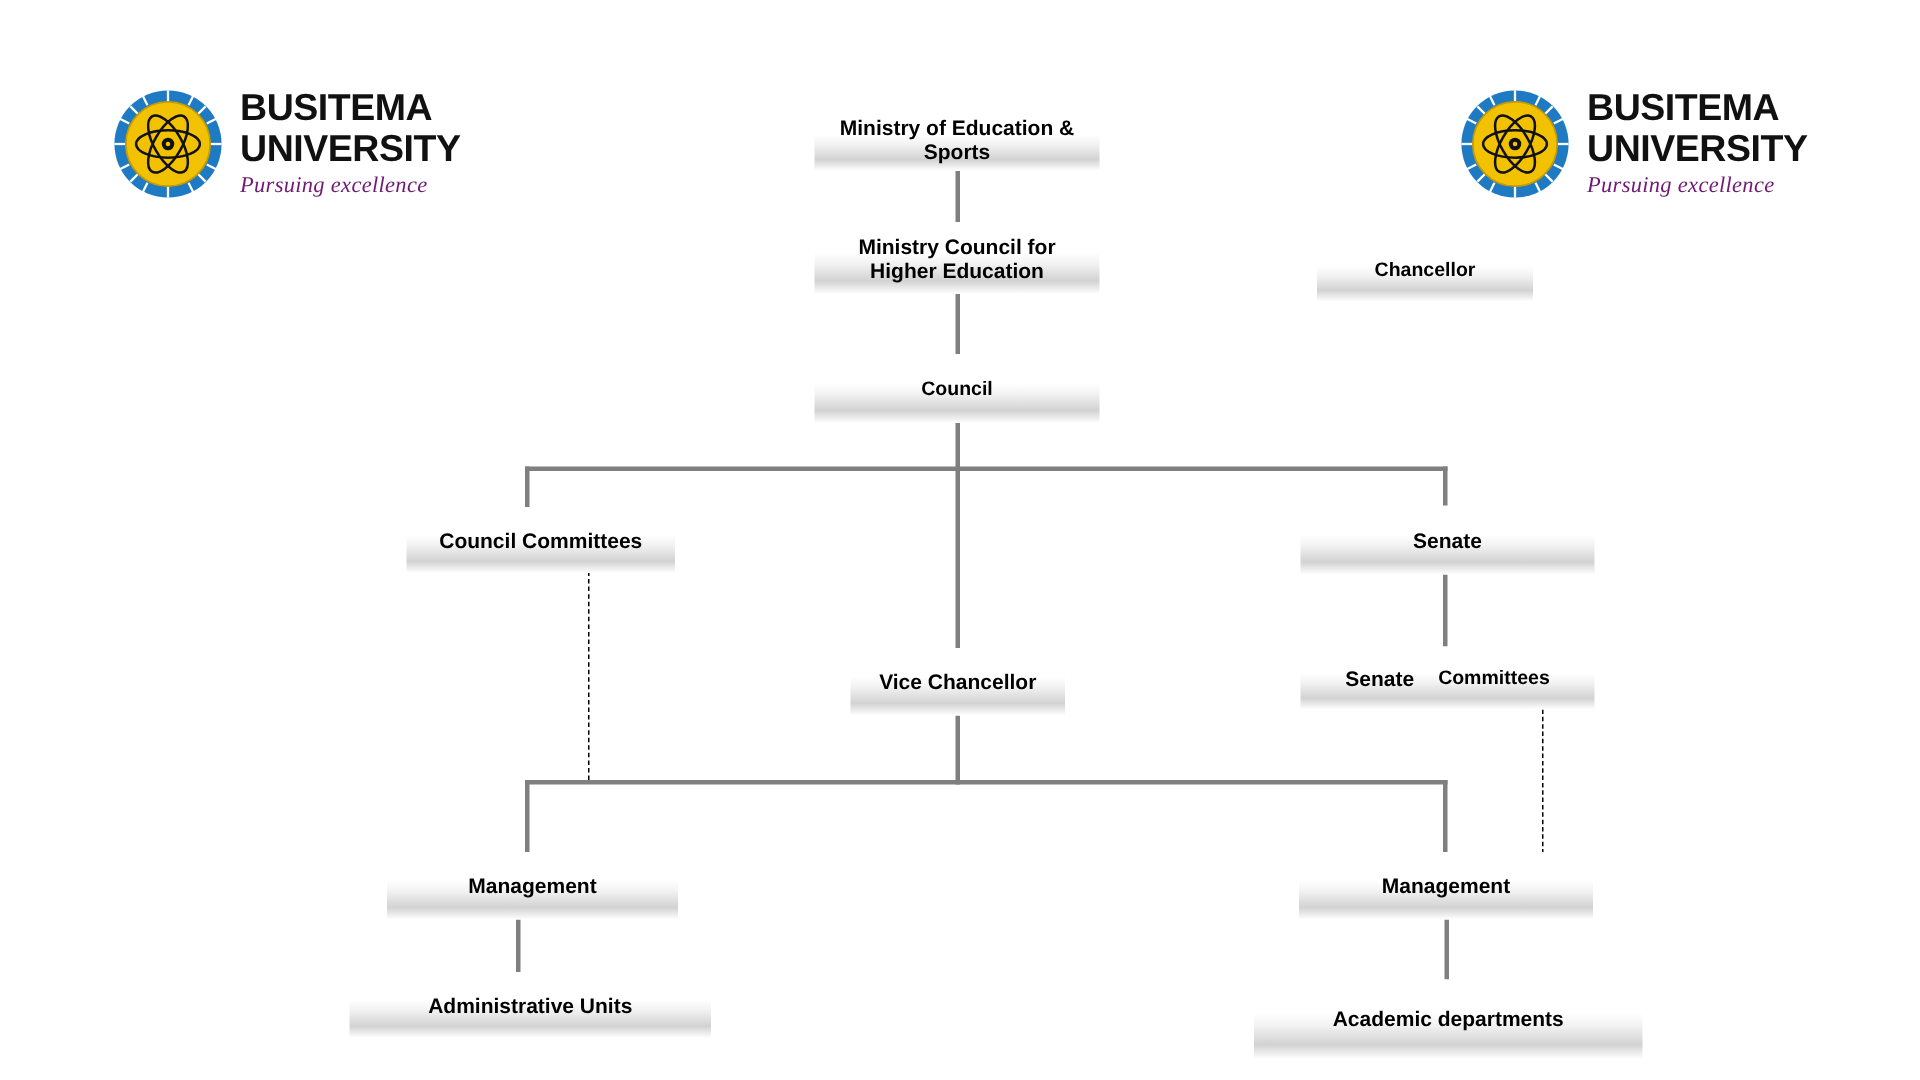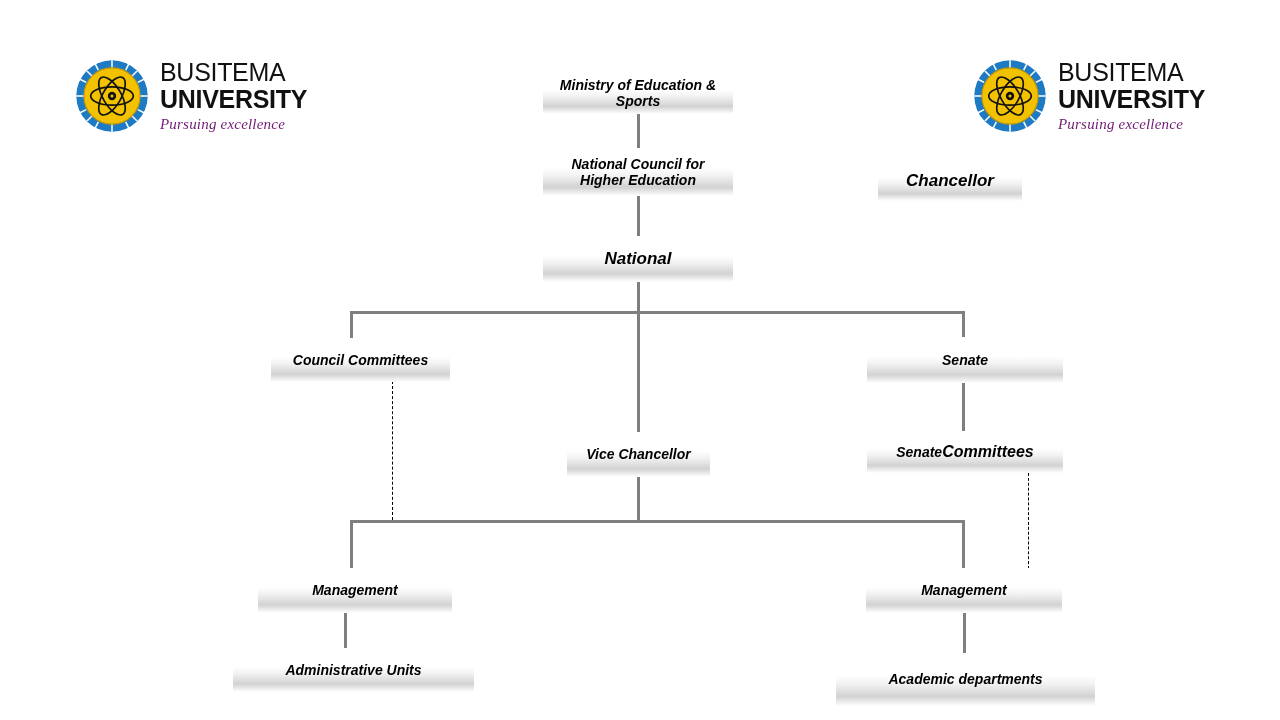--- a/index.html
+++ b/index.html
@@ -32,21 +32,21 @@
     position: relative;
     flex: 0 0 auto;
   }
   .logo-text {
     display: flex;
     flex-direction: column;
     line-height: 1;
   }
   .logo-line1 {
     font-family: "Liberation Sans", sans-serif;
-    font-weight: normal;
+    font-weight: bold;
     font-size: 25px;
     letter-spacing: -0.3px;
     color: #111111;
   }
   .logo-line2 {
     font-family: "Liberation Sans", sans-serif;
     font-weight: bold;
     font-size: 25px;
     letter-spacing: -0.3px;
     color: #111111;
@@ -74,26 +74,26 @@
     font-size: 14px;
     line-height: 1.15;
     padding: 0 6px;
     background: linear-gradient(to bottom,
                 #ffffff 0%,
                 #ffffff 42%,
                 #f2f2f2 58%,
                 #d2d2d2 82%,
                 #ffffff 100%);
     z-index: 3;
-    font-style: italic;
   }
   .node .sub {
-    font-size: 16px;
-  }
-  .node.small { font-size: 17px; }
+    font-size: 13px;
+    padding-left: 16px;
+  }
+  .node.small { font-size: 13px; }
 
   
   .line {
     position: absolute;
     background: #7f7f7f;
     z-index: 1;
   }
   .vline { width: 3px; }
   .hline { height: 3px; }
   .dash {
@@ -215,29 +215,29 @@
 
   <div class="dash" style="left:392px; top:381px; height:139px;"></div>
 
   <div class="dash" style="left:1028px; top:473px; height:96px;"></div>
 
   <div class="node" style="left:543px; top:72px; width:190px; height:42px;">
     <span>Ministry  of Education &amp; Sports</span>
   </div>
 
   <div class="node" style="left:543px; top:148px; width:190px; height:48px;">
-    <span>National Council for Higher Education</span>
+    <span>Ministry Council for Higher Education</span>
   </div>
 
   <div class="node small" style="left:878px; top:160px; width:144px; height:41px;">
     <span>Chancellor</span>
   </div>
 
   <div class="node small" style="left:543px; top:236px; width:190px; height:46px;">
-    <span>National</span>
+    <span>Council</span>
   </div>
 
   <div class="node" style="left:271px; top:338px; width:179px; height:44px;text-align:center;">
     <span>Council Committees</span>
   </div>
 
   <div class="node" style="left:867px; top:337px; width:196px; height:46px;">
     <span>Senate</span>
   </div>
 

